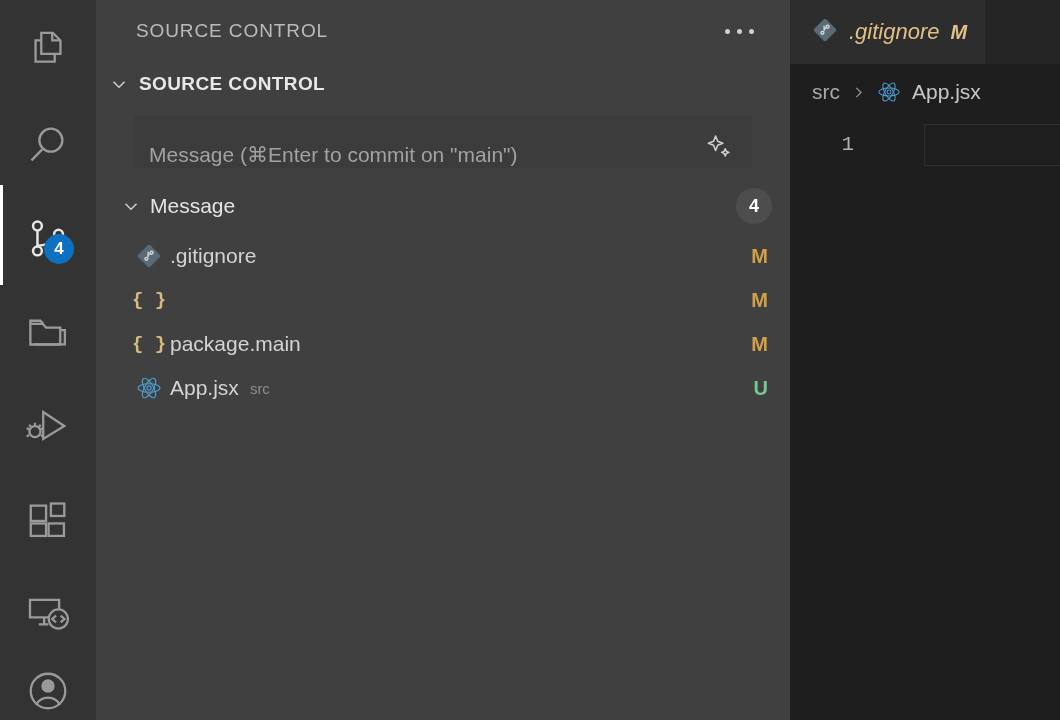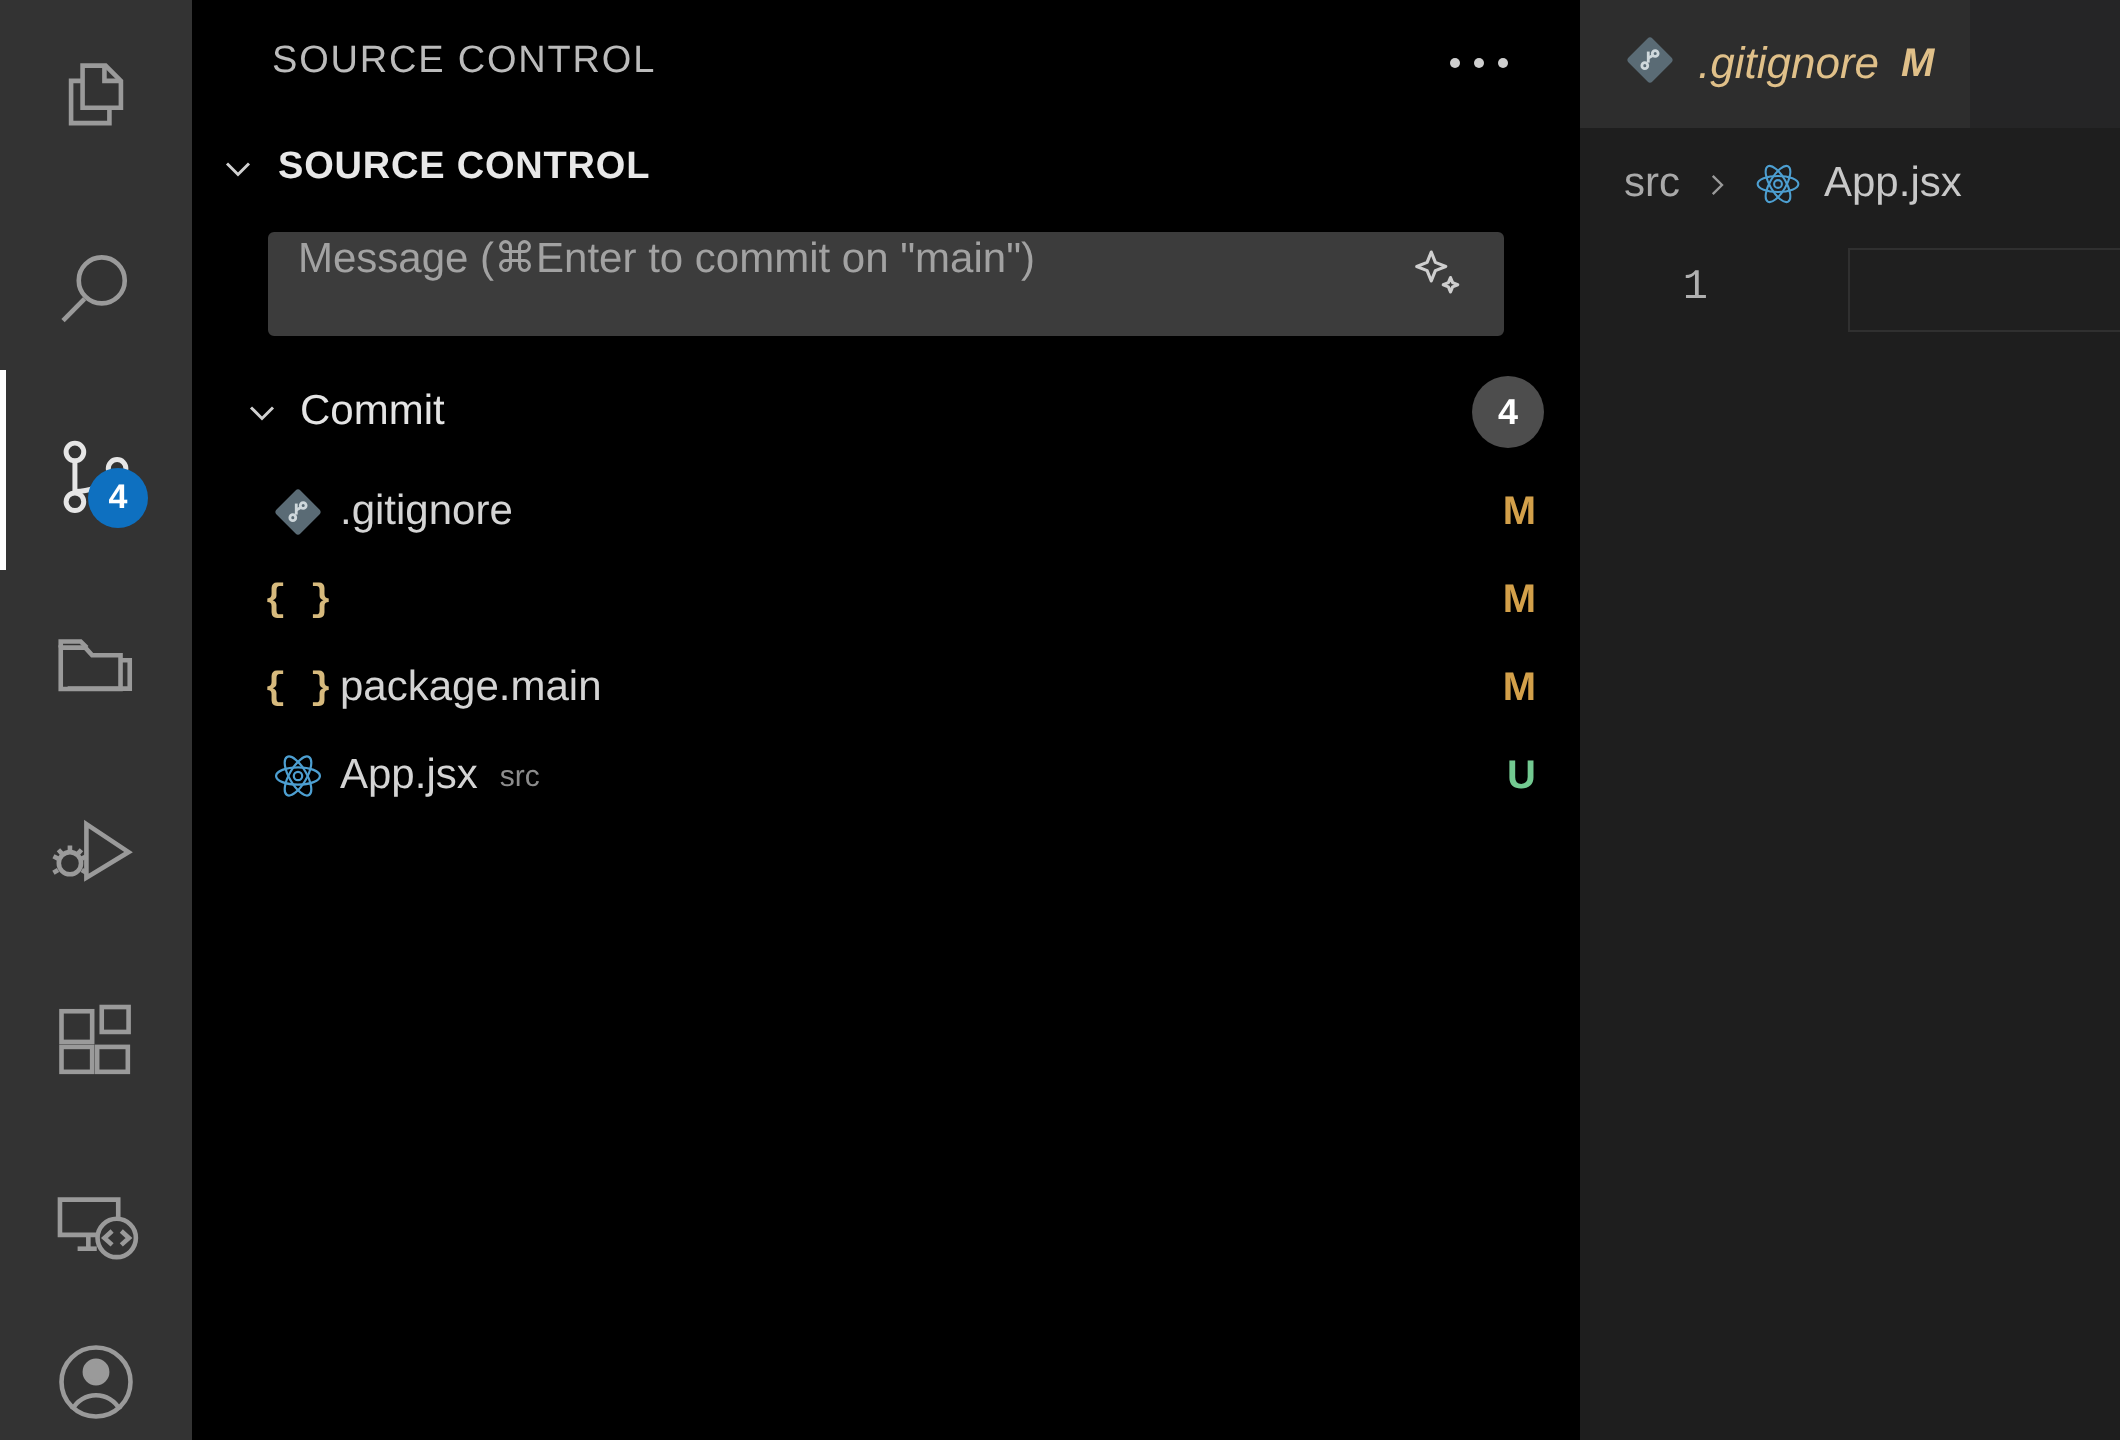--- a/index.html
+++ b/index.html
@@ -29,21 +29,21 @@
   .badge-scm {
     position:absolute; right:22px; bottom:22px;
     min-width:30px; height:30px; border-radius:15px;
     background:#0e70c0; color:#ffffff;
     font-size:17px; font-weight:600; line-height:30px; text-align:center;
     padding:0 6px;
   }
 
   
   .sidebar {
-    width:694px; flex:0 0 694px; background:#000000;
+    width:694px; flex:0 0 694px; background:#404040;
     display:flex; flex-direction:column; position:relative;
   }
   .sidebar-title-row {
     height:62px; display:flex; align-items:center;
     padding:0 28px 0 40px; justify-content:space-between;
   }
   .sidebar-title {
     font-size:19px; letter-spacing:0.9px; color:#bbbbbb; font-weight:400;
   }
   .dots-menu { display:flex; gap:7px; align-items:center; cursor:pointer; padding:8px; }
@@ -54,21 +54,21 @@
     cursor:pointer;
   }
   .section-header .label {
     font-size:19px; font-weight:700; color:#e8e8e8; letter-spacing:0.4px;
   }
   .twisty { width:22px; height:22px; flex:0 0 22px; }
 
   .msg-wrap { padding:10px 38px 0 38px; }
   .msg-box {
     height:52px; background:#3c3c3c; border:1px solid #3c3c3c; border-radius:3px;
-    display:flex; align-items:flex-start; padding:0 12px 0 14px;
+    display:flex; align-items:flex-end; padding:0 12px 0 14px;
   }
   .msg-box .ph {
     flex:1; font-size:21px; color:#a2a2a2; white-space:nowrap; overflow:hidden;
   }
   .sparkle-btn { width:40px; height:40px; display:flex; align-items:center; justify-content:center; cursor:pointer; }
 
   .commit-wrap { padding:14px 38px 0 38px; }
   .commit-btn {
     height:52px; background:#0e639c; border-radius:3px; display:flex; align-items:stretch;
     cursor:pointer; overflow:hidden;
@@ -255,21 +255,21 @@
       </div>
     </div>
 
 
     <div class="changes-header">
       <span class="twisty">
         <svg width="22" height="22" viewBox="0 0 24 24" fill="none" stroke="#d0d0d0" stroke-width="1.6">
           <path d="M6 9.5l6 6 6-6"></path>
         </svg>
       </span>
-      <span class="label">Commit</span>
+      <span class="label">Message</span>
       <span class="count-badge">4</span>
     </div>
 
     <div class="file-list">
 
       <div class="file-row">
         <span class="file-icon">
           <svg width="26" height="26" viewBox="0 0 24 24">
             <rect x="4.2" y="4.2" width="15.6" height="15.6" rx="1.6" transform="rotate(45 12 12)" fill="#5a6b75"></rect>
             <g stroke="#cfd8dc" stroke-width="1.3" fill="none">

